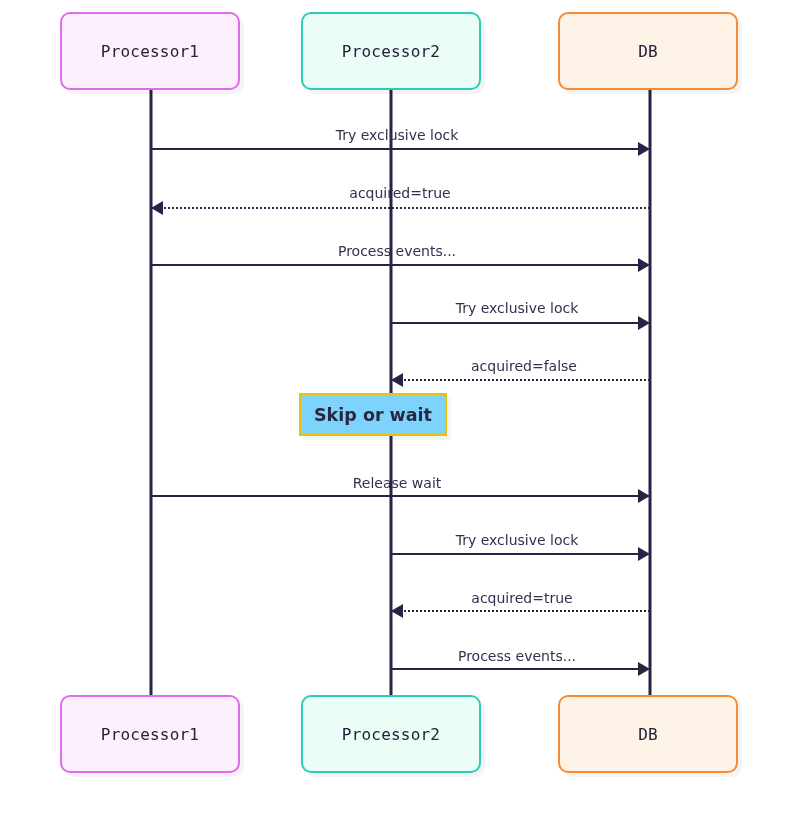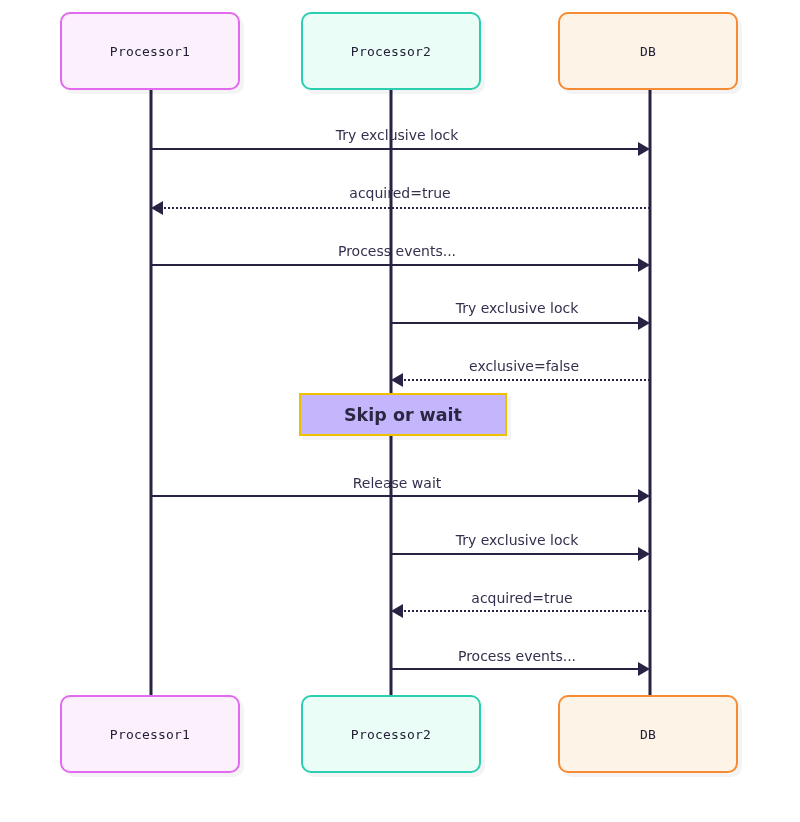--- a/index.html
+++ b/index.html
@@ -24,21 +24,21 @@
     height: 78px;
     border-radius: 10px;
     border-width: 2.5px;
     border-style: solid;
     display: flex;
     align-items: center;
     justify-content: center;
     box-shadow: 4px 4px 0 rgba(0,0,0,0.045);
   }
   .actor-label {
-    font-size: 13px;
+    font-size: 16px;
     color: #232038;
     letter-spacing: 0.2px;
     font-family: "DejaVu Sans Mono", "Liberation Mono", monospace;
     font-weight: 400;
   }
   .lifeline {
     position: absolute;
     width: 3px;
     background: #272342;
     transform: translateX(-1.5px);
@@ -124,29 +124,29 @@
     <div class="arrowhead left" style="top: 201px; left: 151px; border-right-color: rgb(39, 35, 66);"></div>
     <div class="msg-label" style="left: 400px; top: 185px;">acquired=true</div>
     <div class="msg-line" style="top: 264px; border-top-color: rgb(39, 35, 66); left: 151px; width: 489px;"></div>
     <div class="arrowhead right" style="top: 258px; left: 638px; border-left-color: rgb(39, 35, 66);"></div>
     <div class="msg-label" style="left: 397px; top: 243px;">Process events...</div>
     <div class="msg-line" style="top: 322px; border-top-color: rgb(39, 35, 66); left: 391px; width: 249px;"></div>
     <div class="arrowhead right" style="top: 316px; left: 638px; border-left-color: rgb(39, 35, 66);"></div>
     <div class="msg-label" style="left: 517px; top: 300px;">Try exclusive lock</div>
     <div class="msg-line dotted" style="top: 379px; border-top-color: rgb(39, 35, 66); left: 401px; width: 249px;"></div>
     <div class="arrowhead left" style="top: 373px; left: 391px; border-right-color: rgb(39, 35, 66);"></div>
-    <div class="msg-label" style="left: 524px; top: 358px;">exclusive=false</div>
+    <div class="msg-label" style="left: 524px; top: 358px;">acquired=false</div>
     <div class="msg-line" style="top: 495px; border-top-color: rgb(39, 35, 66); left: 151px; width: 489px;"></div>
     <div class="arrowhead right" style="top: 489px; left: 638px; border-left-color: rgb(39, 35, 66);"></div>
     <div class="msg-label" style="left: 397px; top: 475px;">Release wait</div>
     <div class="msg-line" style="top: 553px; border-top-color: rgb(39, 35, 66); left: 391px; width: 249px;"></div>
     <div class="arrowhead right" style="top: 547px; left: 638px; border-left-color: rgb(39, 35, 66);"></div>
     <div class="msg-label" style="left: 517px; top: 532px;">Try exclusive lock</div>
     <div class="msg-line dotted" style="top: 610px; border-top-color: rgb(39, 35, 66); left: 401px; width: 249px;"></div>
     <div class="arrowhead left" style="top: 604px; left: 391px; border-right-color: rgb(39, 35, 66);"></div>
     <div class="msg-label" style="left: 522px; top: 590px;">acquired=true</div>
     <div class="msg-line" style="top: 668px; border-top-color: rgb(39, 35, 66); left: 391px; width: 249px;"></div>
     <div class="arrowhead right" style="top: 662px; left: 638px; border-left-color: rgb(39, 35, 66);"></div>
     <div class="msg-label" style="left: 517px; top: 648px;">Process events...</div>
-    <div class="note-box" style="left: 299px; top: 393px; width: 208px; height: 43px; background: #c4b5fd; border-color: rgb(237, 193, 0);">
+    <div class="note-box" style="left: 299px; top: 393px; width: 148px; height: 43px; background: #7dd3fc; border-color: rgb(237, 193, 0);">
       <span class="note-label">Skip or wait</span>
     </div>
   </div>
 
 </body></html>

